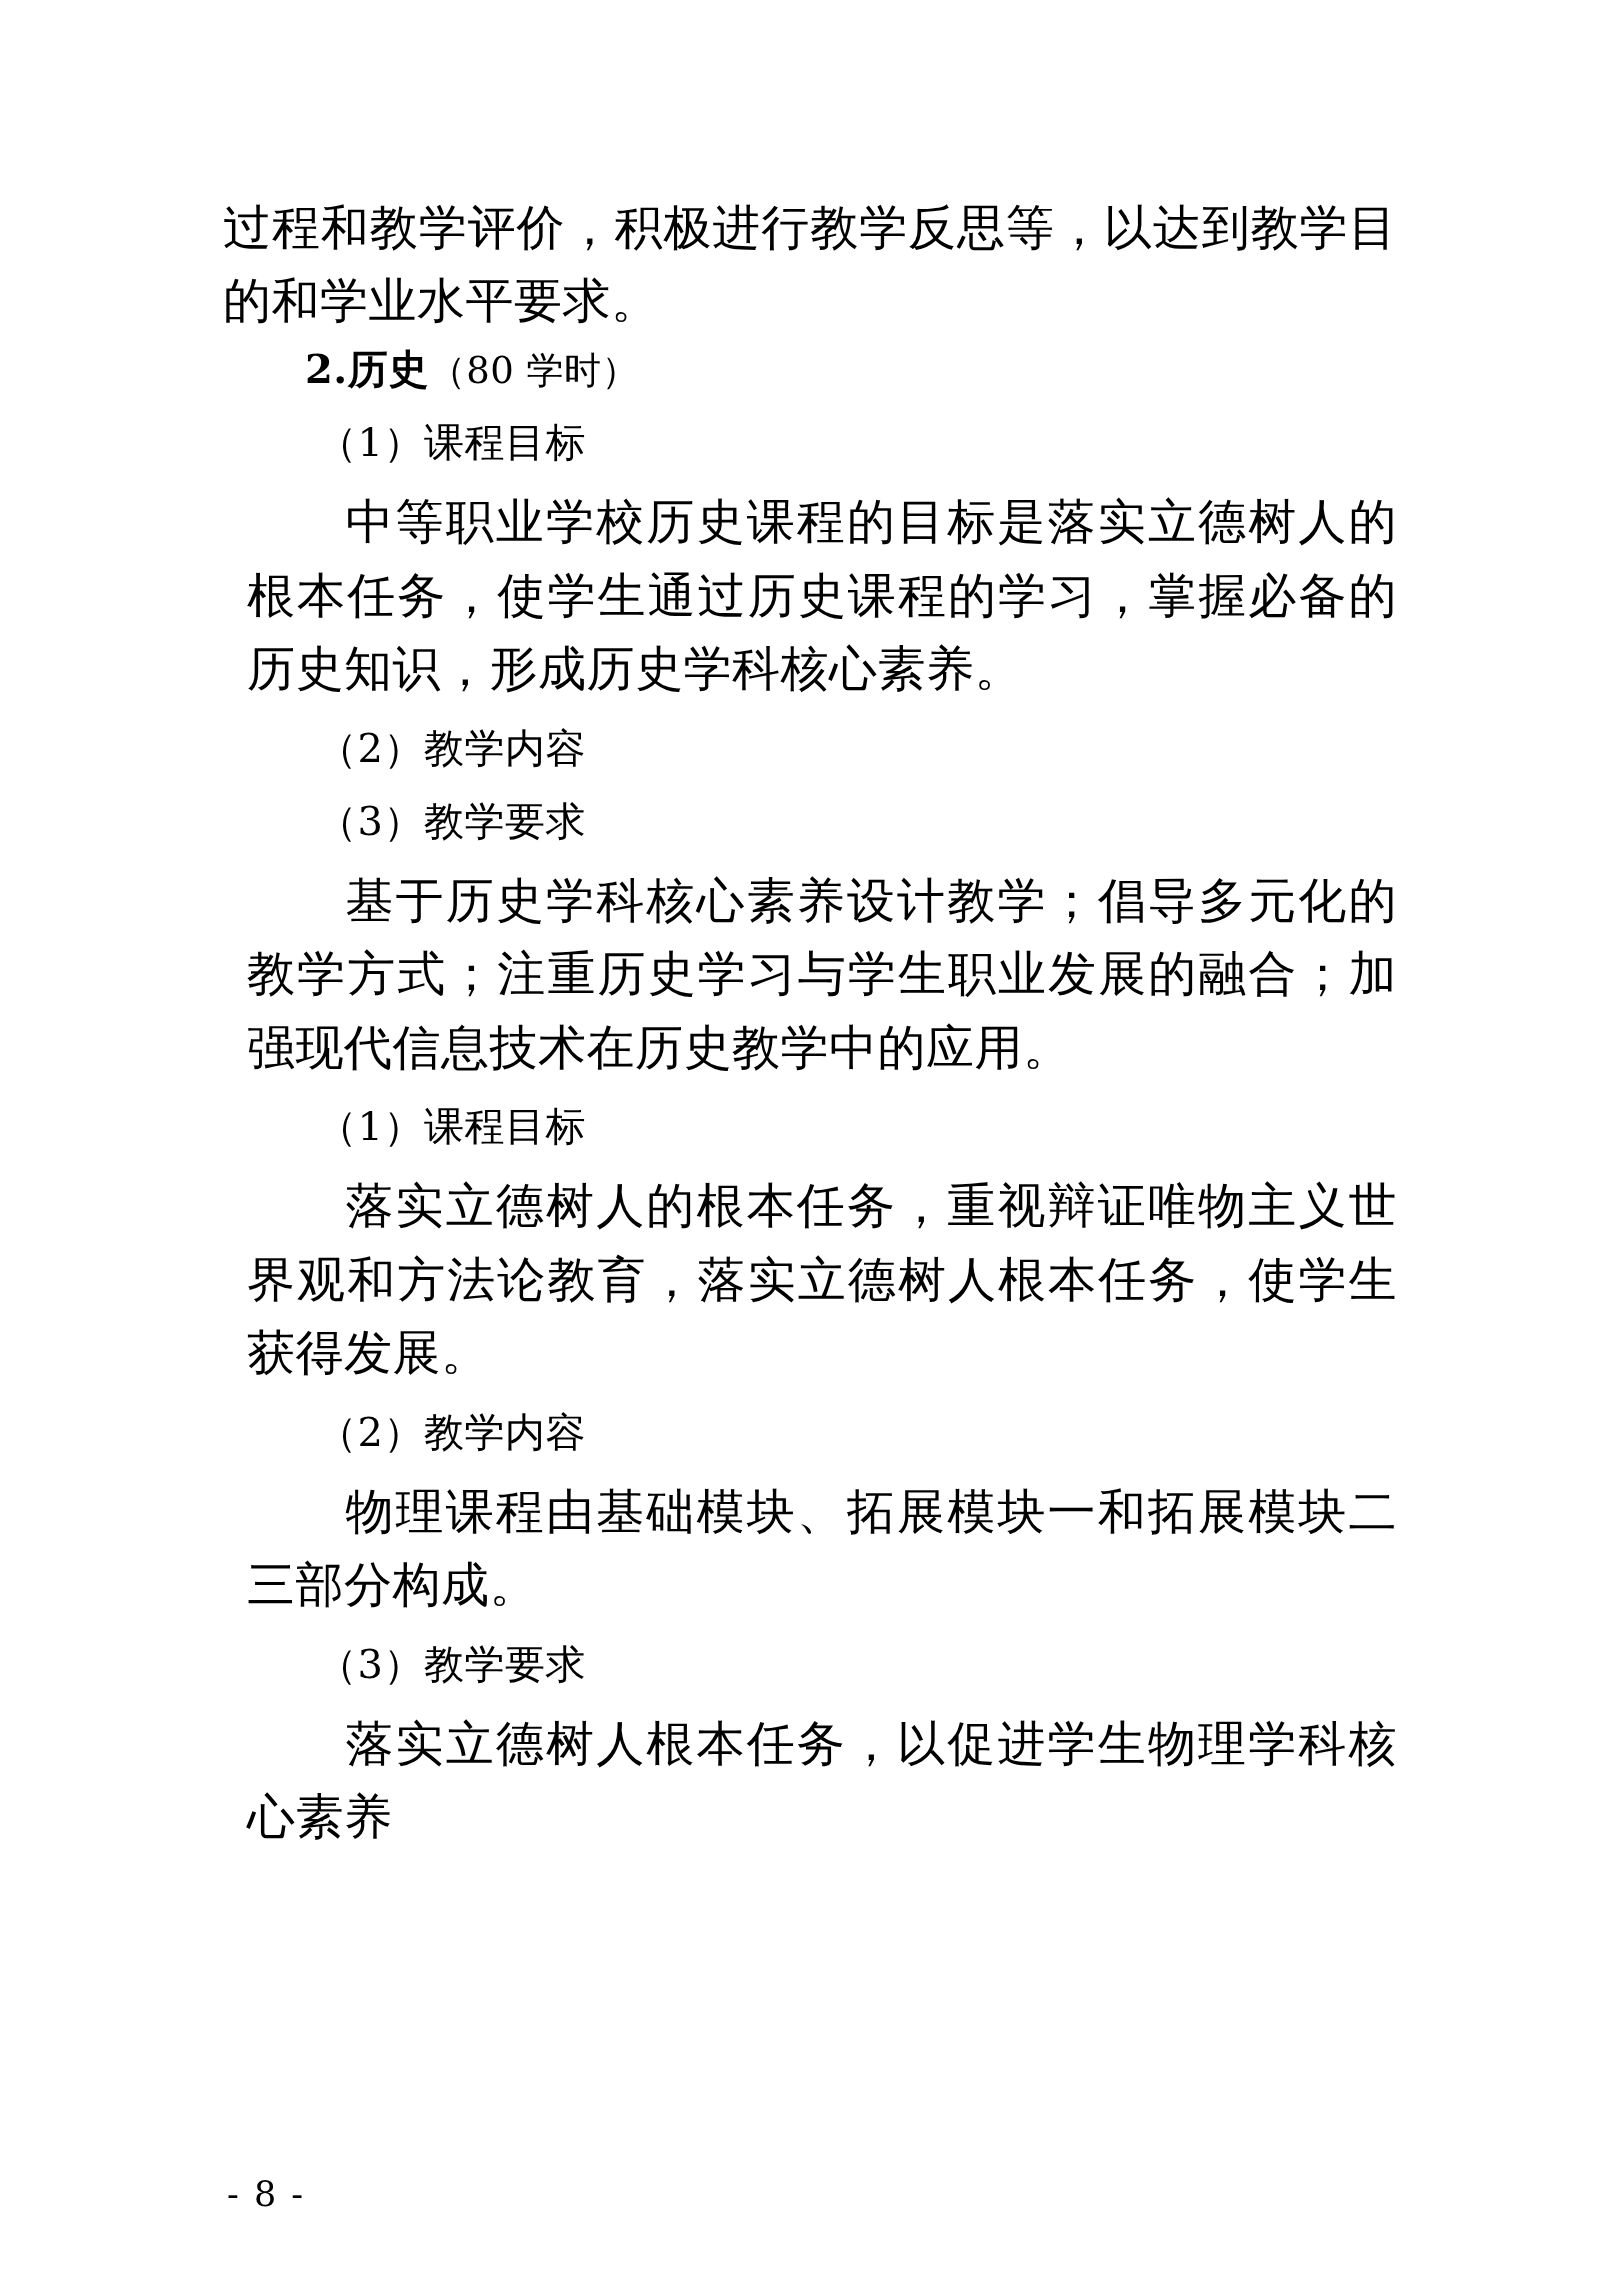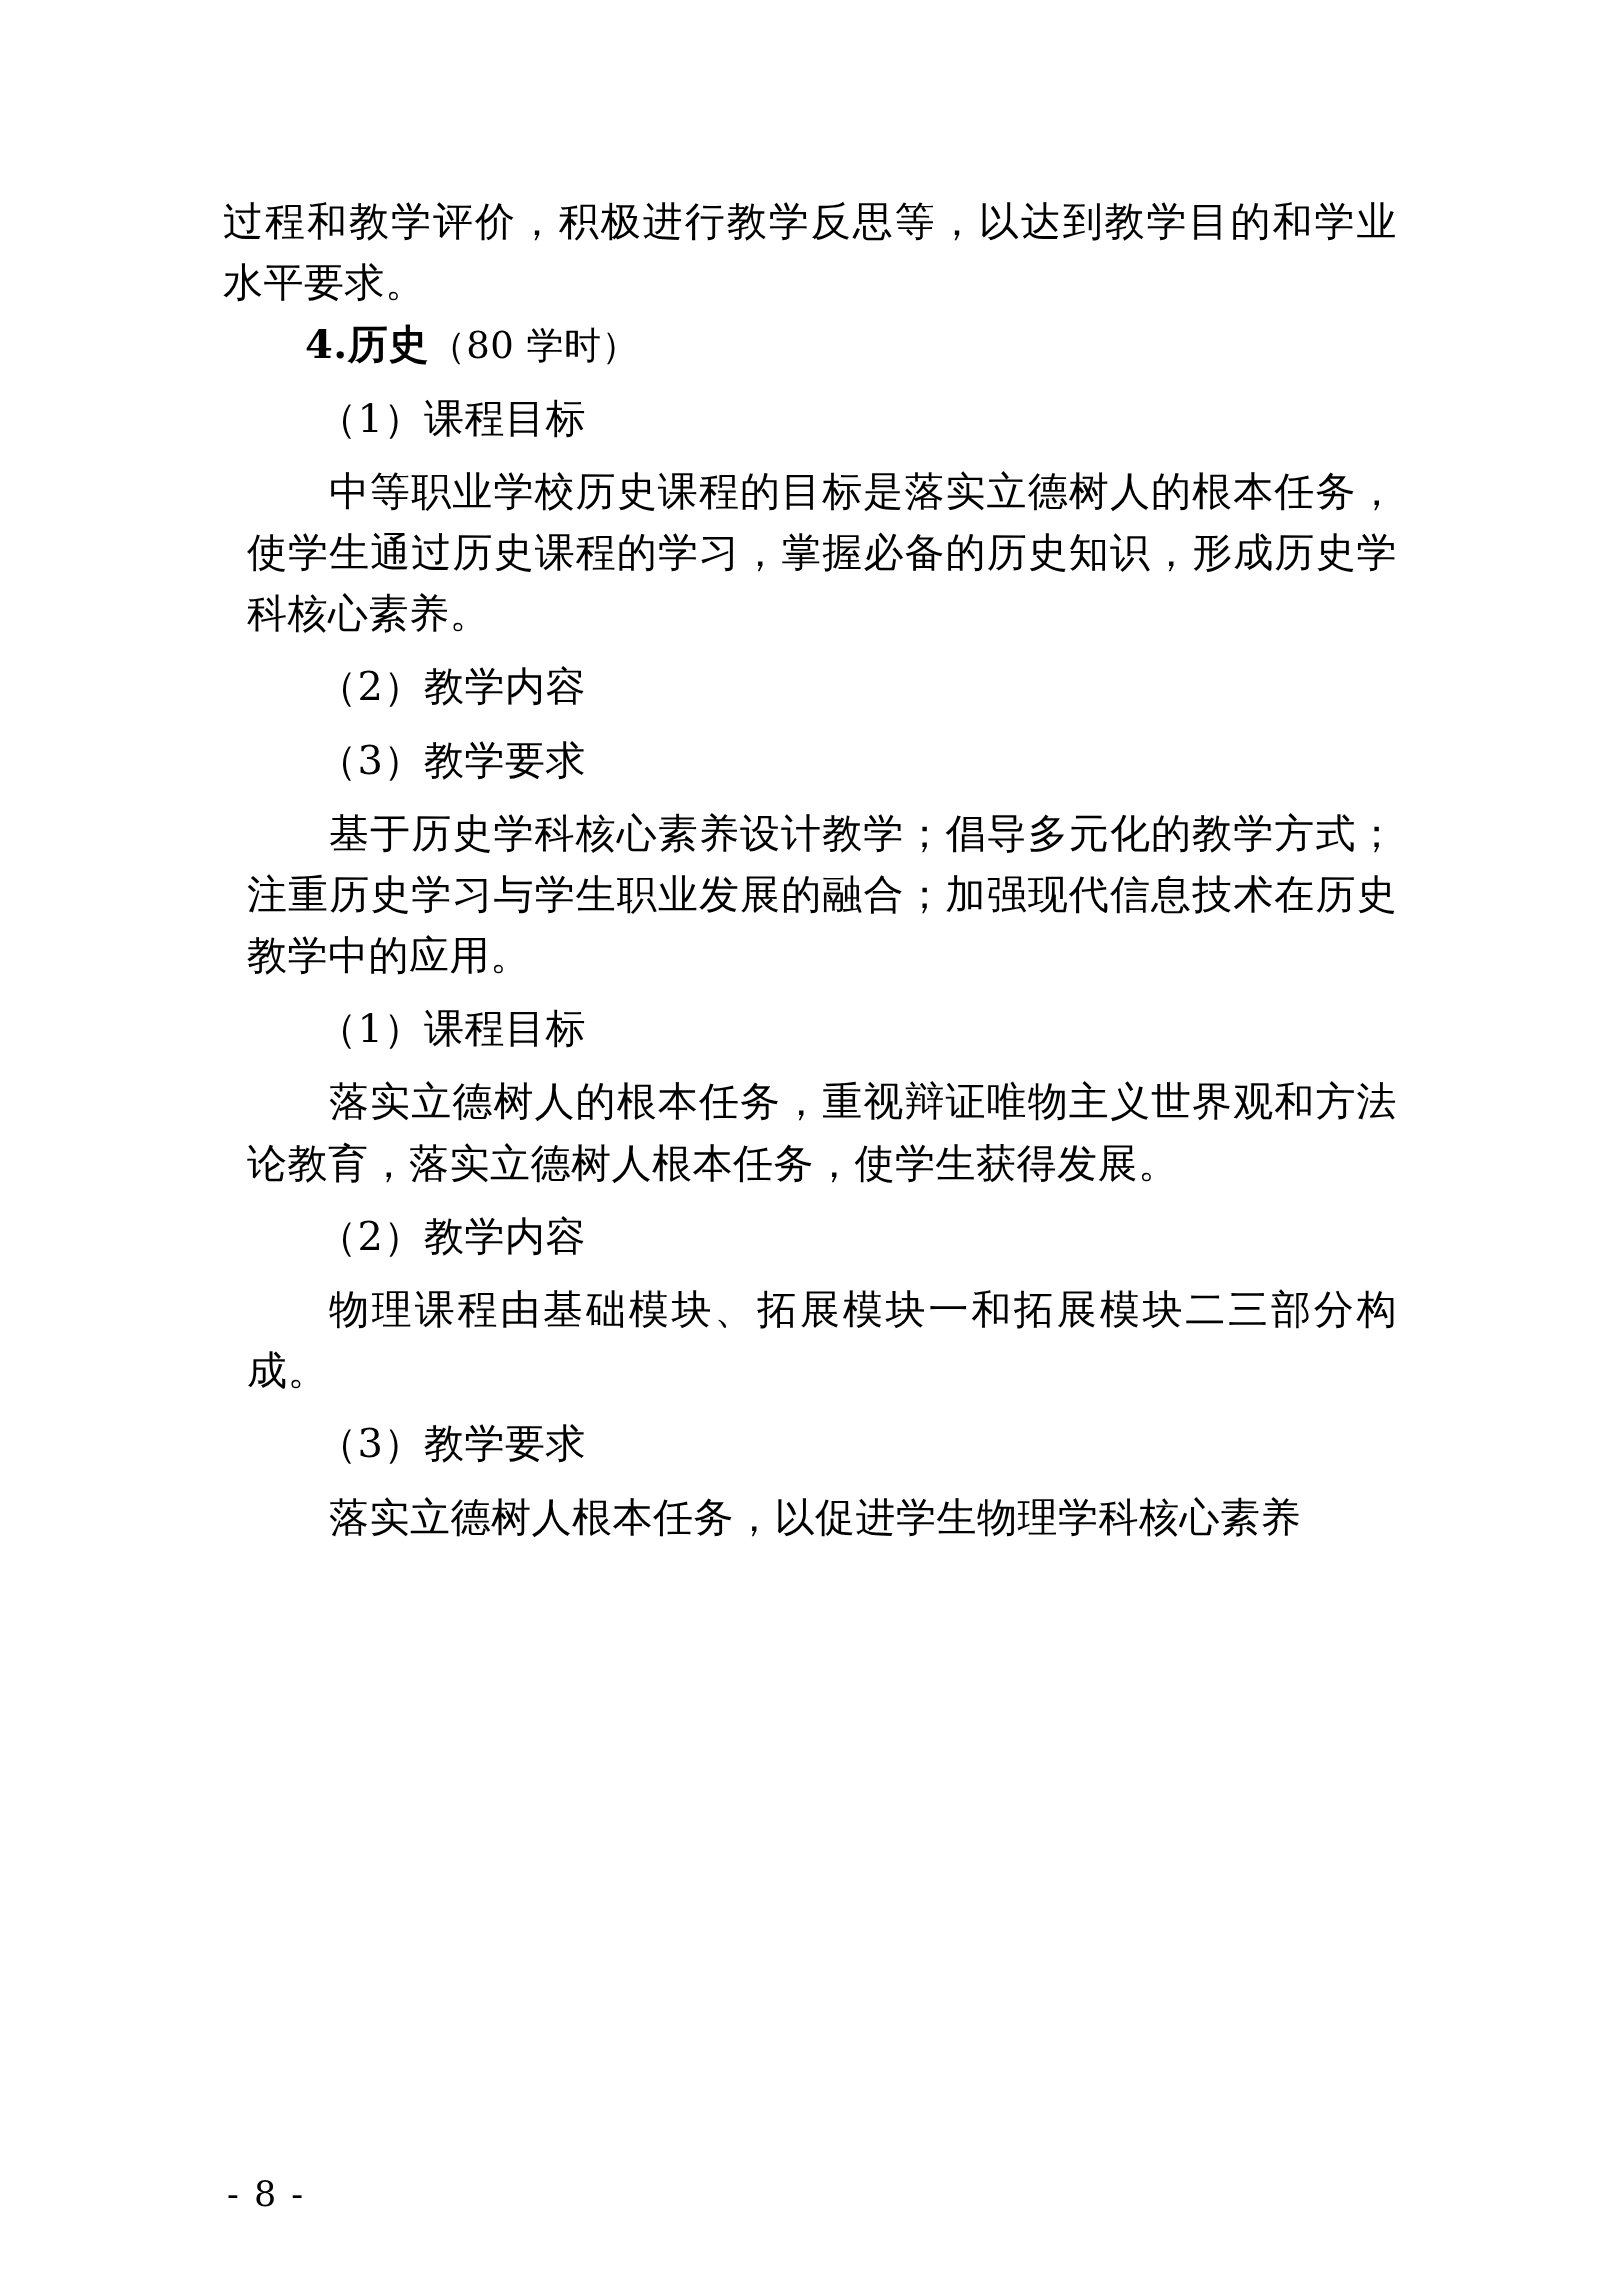--- a/index.html
+++ b/index.html
@@ -18,21 +18,21 @@
   .page {
     position: absolute;
     left: 0;
     top: 0;
     width: 1620px;
     height: 2292px;
     box-sizing: border-box;
     padding: 191px 223px 0 223px;
   }
   .body-text {
-    font-size: 40px;
+    font-size: 48px;
     line-height: 1.53;
     text-align: justify;
     text-justify: inter-ideograph;
     letter-spacing: 0.5px;
     margin: 0;
   }
   .para {
     margin: 0;
     text-indent: 0;
   }
@@ -73,21 +73,21 @@
     letter-spacing: 2px;
   }
 </style>
 </head>
 <body>
 
 <div class="page">
 
   <p class="body-text para">过程和教学评价，积极进行教学反思等，以达到教学目的和学业水平要求。</p>
 
-  <p class="heading"><span class="num-title">4.历史</span><span class="hours">（80 学时）</span></p>
+  <p class="heading"><span class="num-title">2.历史</span><span class="hours">（80 学时）</span></p>
 
   <p class="subhead">（1）课程目标</p>
 
   <p class="body-text para indent">中等职业学校历史课程的目标是落实立德树人的根本任务，使学生通过历史课程的学习，掌握必备的历史知识，形成历史学科核心素养。</p>
 
   <p class="subhead">（2）教学内容</p>
 
 
   <p class="subhead">（3）教学要求</p>
 

